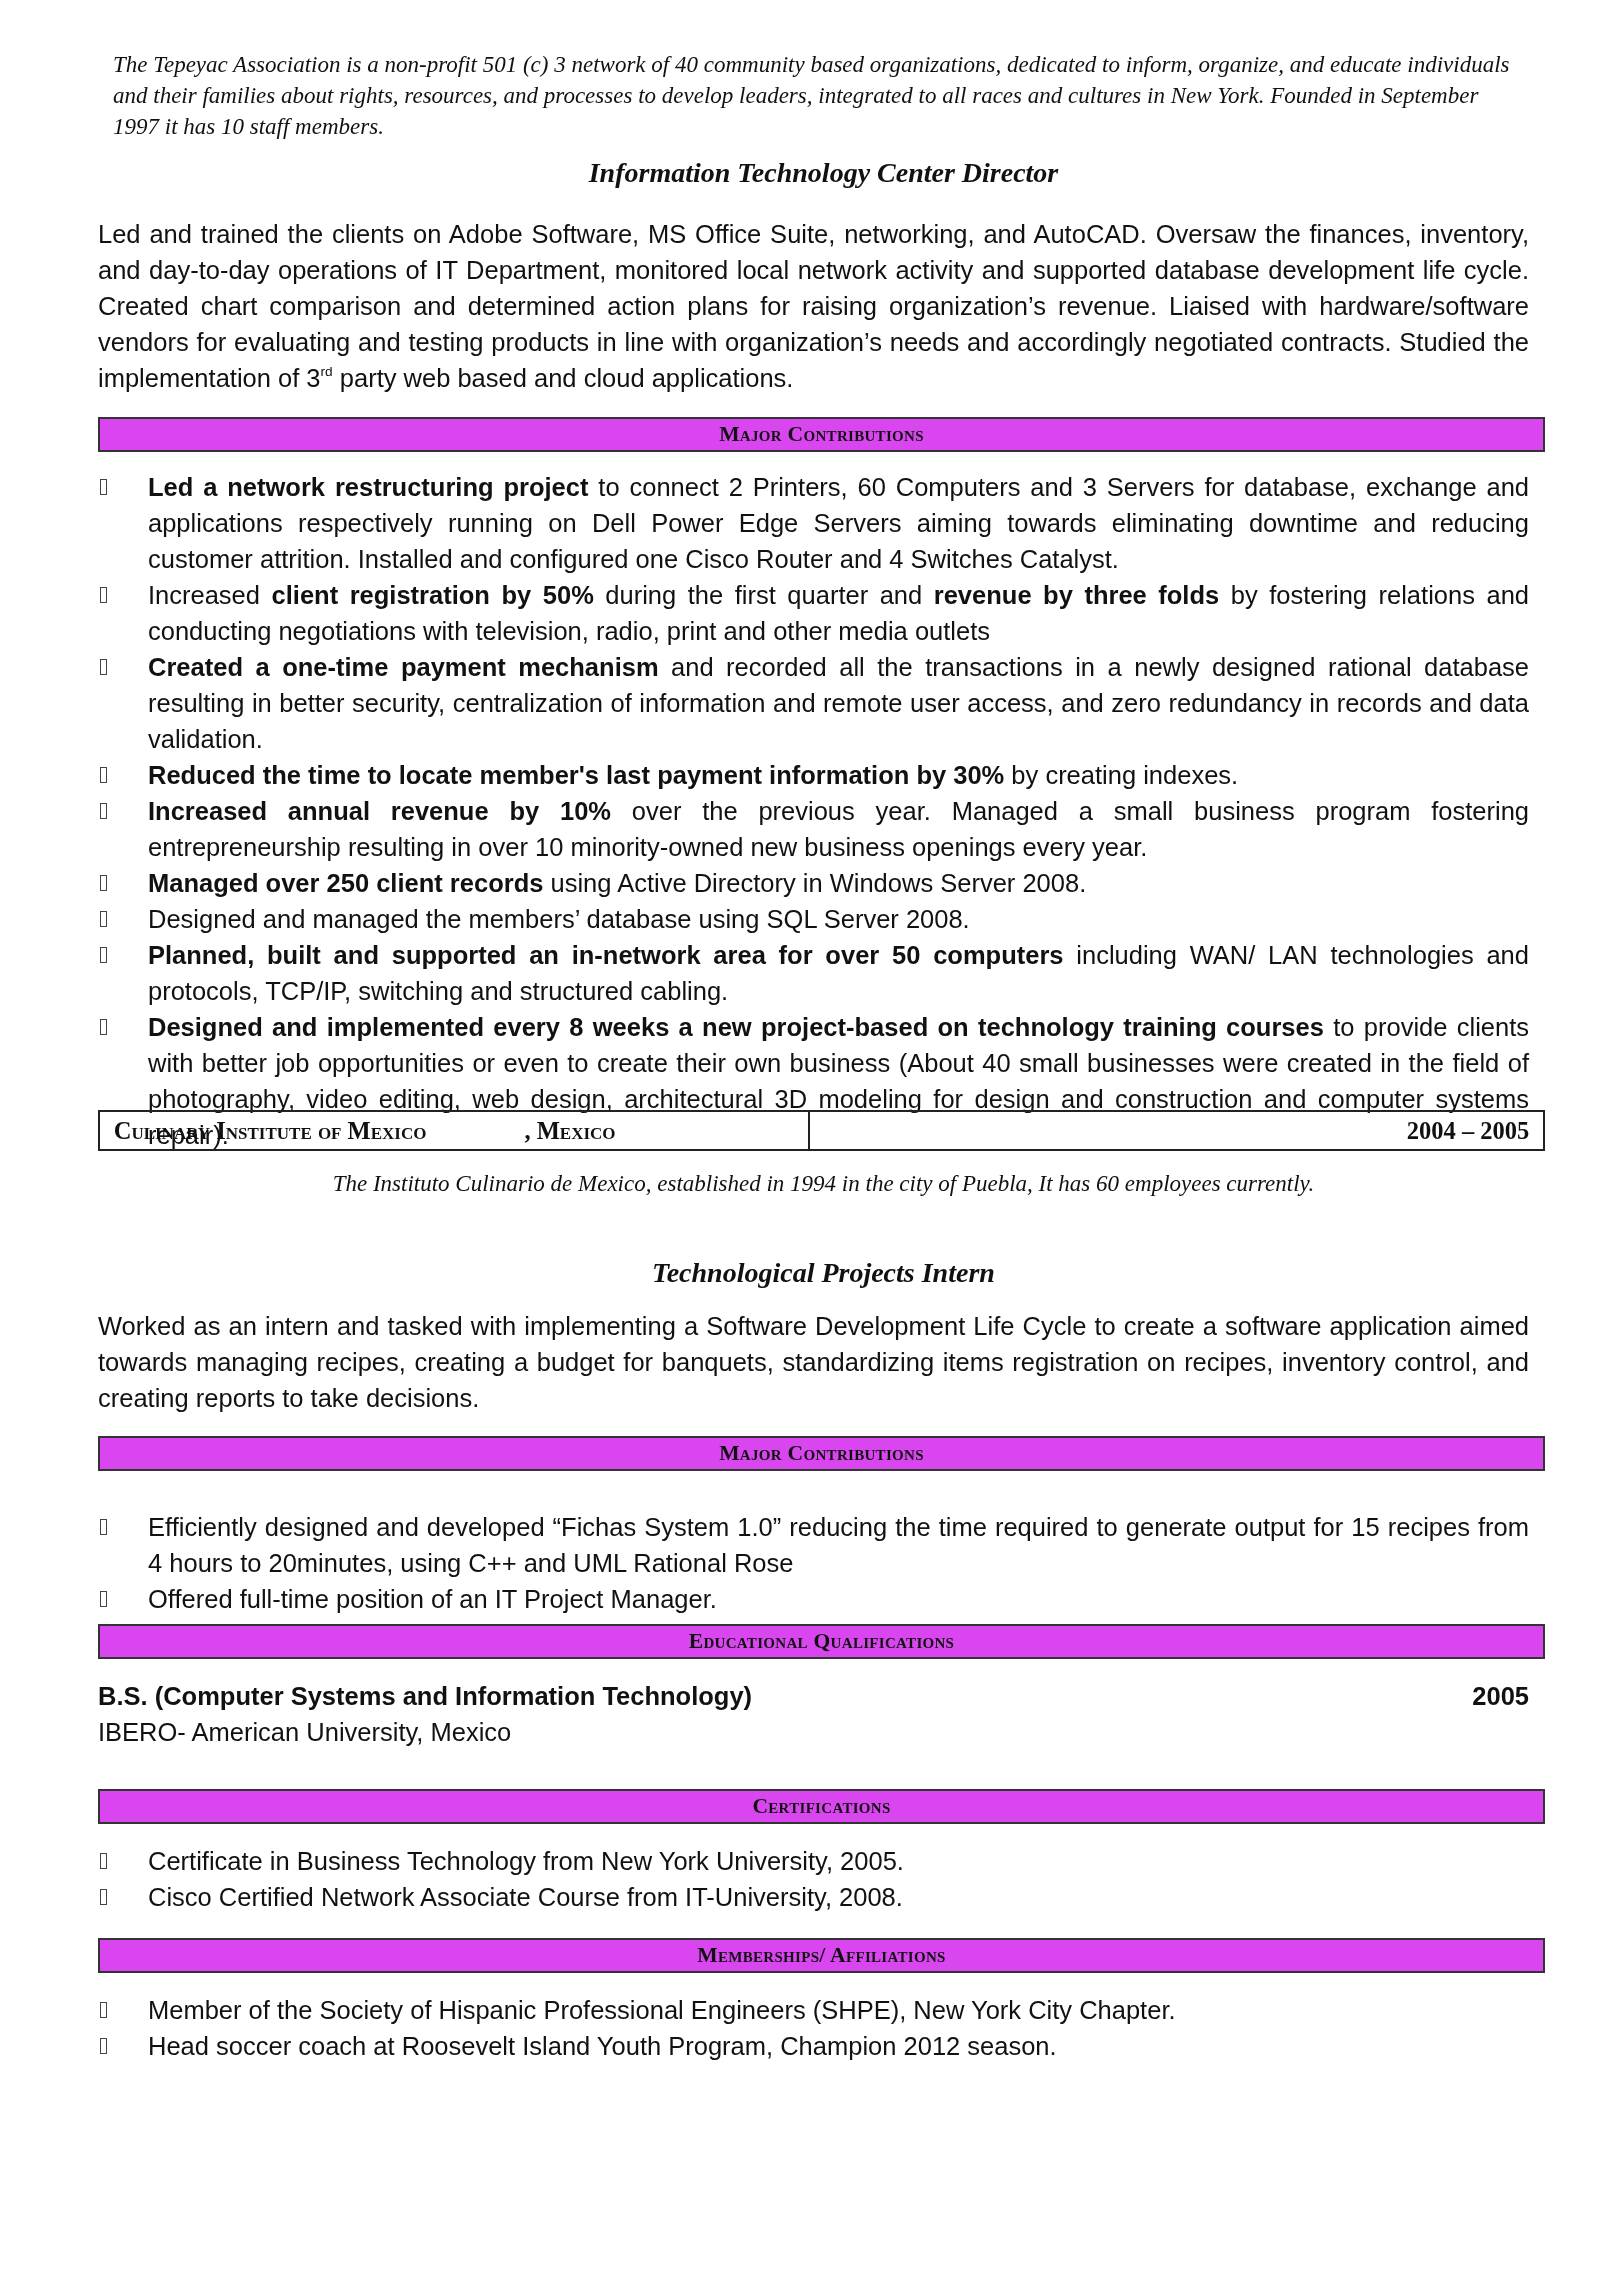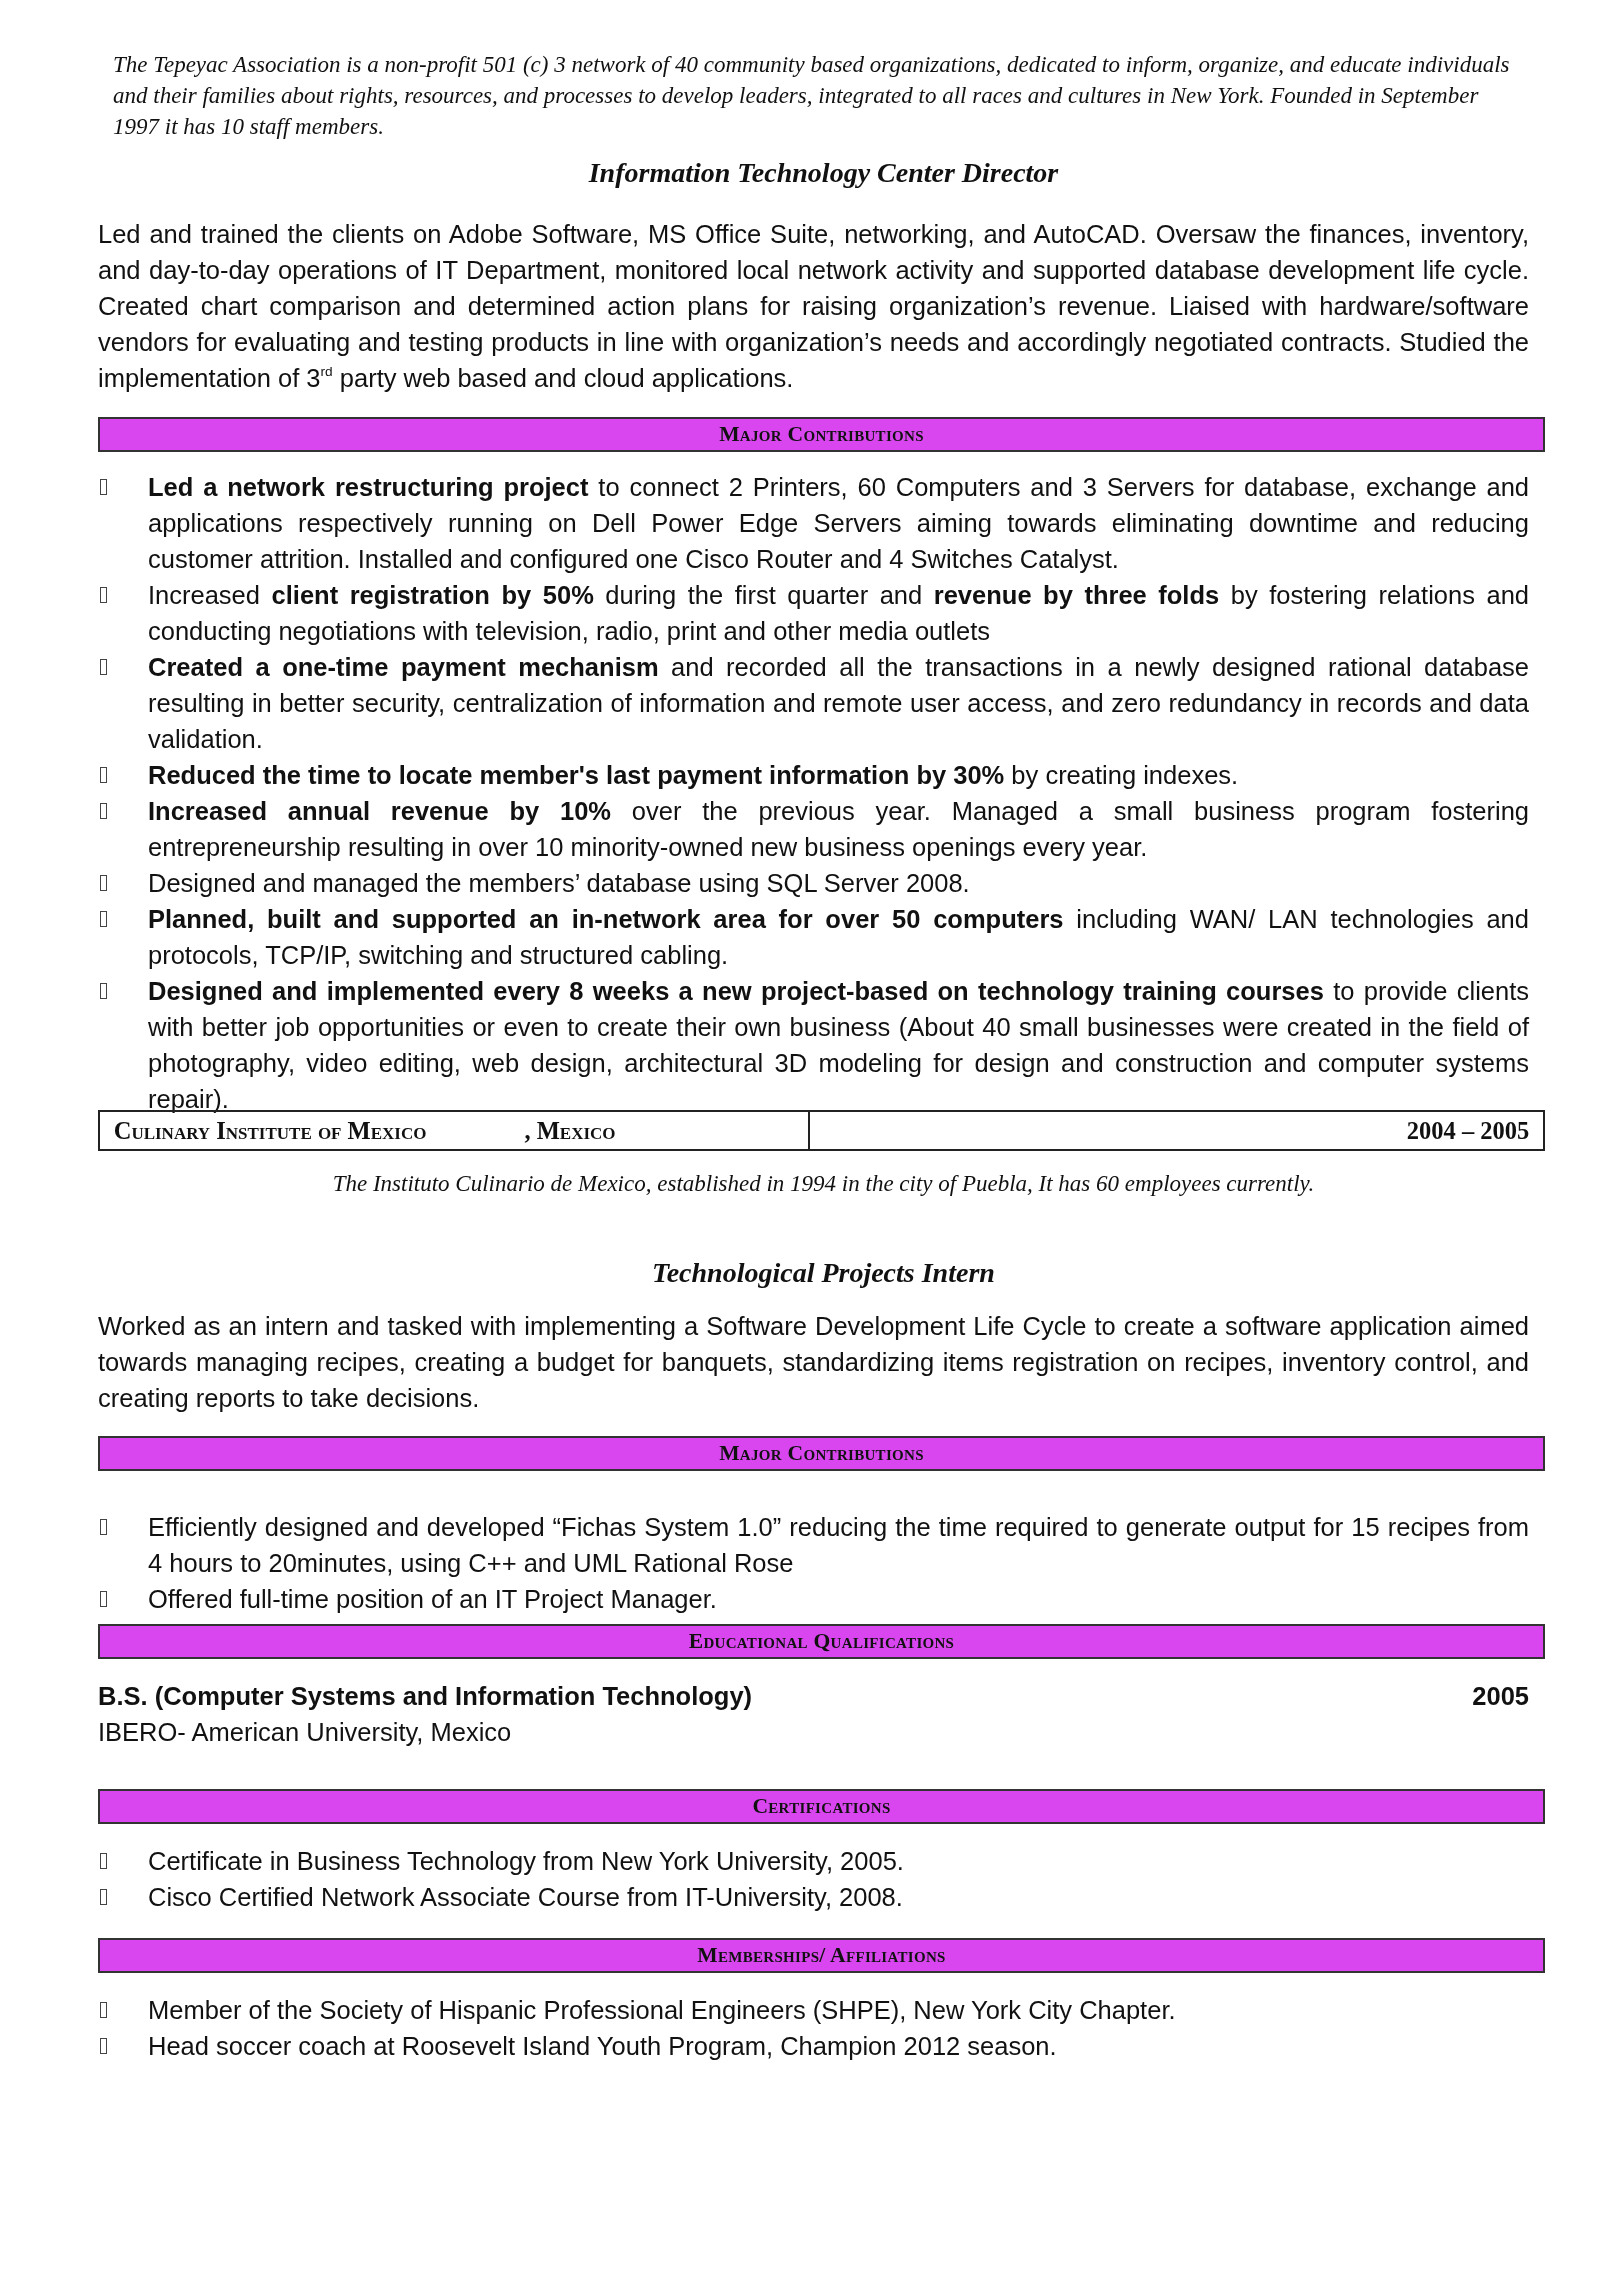--- a/index.html
+++ b/index.html
@@ -78,20 +78,21 @@
   <div class="para" style="top:216px;"><span>Led and trained the clients on Adobe Software, MS Office Suite, networking, and AutoCAD. Oversaw the finances, inventory, and day-to-day operations of IT Department, monitored local network activity and supported database development life cycle. Created chart comparison and determined action plans for raising organization’s revenue. Liaised with hardware/software vendors for evaluating and testing products in line with organization’s needs and accordingly negotiated contracts. Studied the implementation of 3</span><sup>rd</sup><span> party web based and cloud applications.</span></div>
 
   <div class="bar" style="top:417px;">Major Contributions</div>
 
   <ul class="blist" style="top:469px;">
     <li><span class="bullet"></span><b>Led a network restructuring project</b><span> to connect 2 Printers, 60 Computers and 3 Servers for database, exchange and applications respectively running on Dell Power Edge Servers aiming towards eliminating downtime and reducing customer attrition. Installed and configured one Cisco Router and 4 Switches Catalyst.</span></li>
     <li><span class="bullet"></span><span>Increased </span><b>client registration by 50%</b><span> during the first quarter and </span><b>revenue by three folds</b><span> by fostering relations and conducting negotiations with television, radio, print and other media outlets</span></li>
     <li><span class="bullet"></span><b>Created a one-time payment mechanism</b><span> and recorded all the transactions in a newly designed rational database resulting in better security, centralization of information and remote user access, and zero redundancy in records and data validation.</span></li>
     <li><span class="bullet"></span><b>Reduced the time to locate member's last payment information by 30%</b><span> by creating indexes.</span></li>
     <li><span class="bullet"></span><b>Increased annual revenue by 10%</b><span> over the previous year. Managed a small business program fostering entrepreneurship resulting in over 10 minority-owned new business openings every year.</span></li>
+    <li><span class="bullet"></span><b>Managed over 250 client records</b><span> using Active Directory in Windows Server 2008.</span></li>
     <li><span class="bullet"></span><span>Designed and managed the members’ database using SQL Server 2008.</span></li>
     <li><span class="bullet"></span><b>Planned, built and supported an in-network area for over 50 computers</b><span> including WAN/ LAN technologies and protocols, TCP/IP, switching and structured cabling.</span></li>
     <li><span class="bullet"></span><b>Designed and implemented every 8 weeks a new project-based on technology training courses</b><span> to provide clients with better job opportunities or even to create their own business (About 40 small businesses were created in the field of photography, video editing, web design, architectural 3D modeling for design and construction and computer systems repair).</span></li>
   </ul>
 
   <div class="employer" style="top:1110px;">
     <div class="left">
       <span>Culinary Institute of Mexico</span>
       <span class="loc">, Mexico</span>
     </div>

